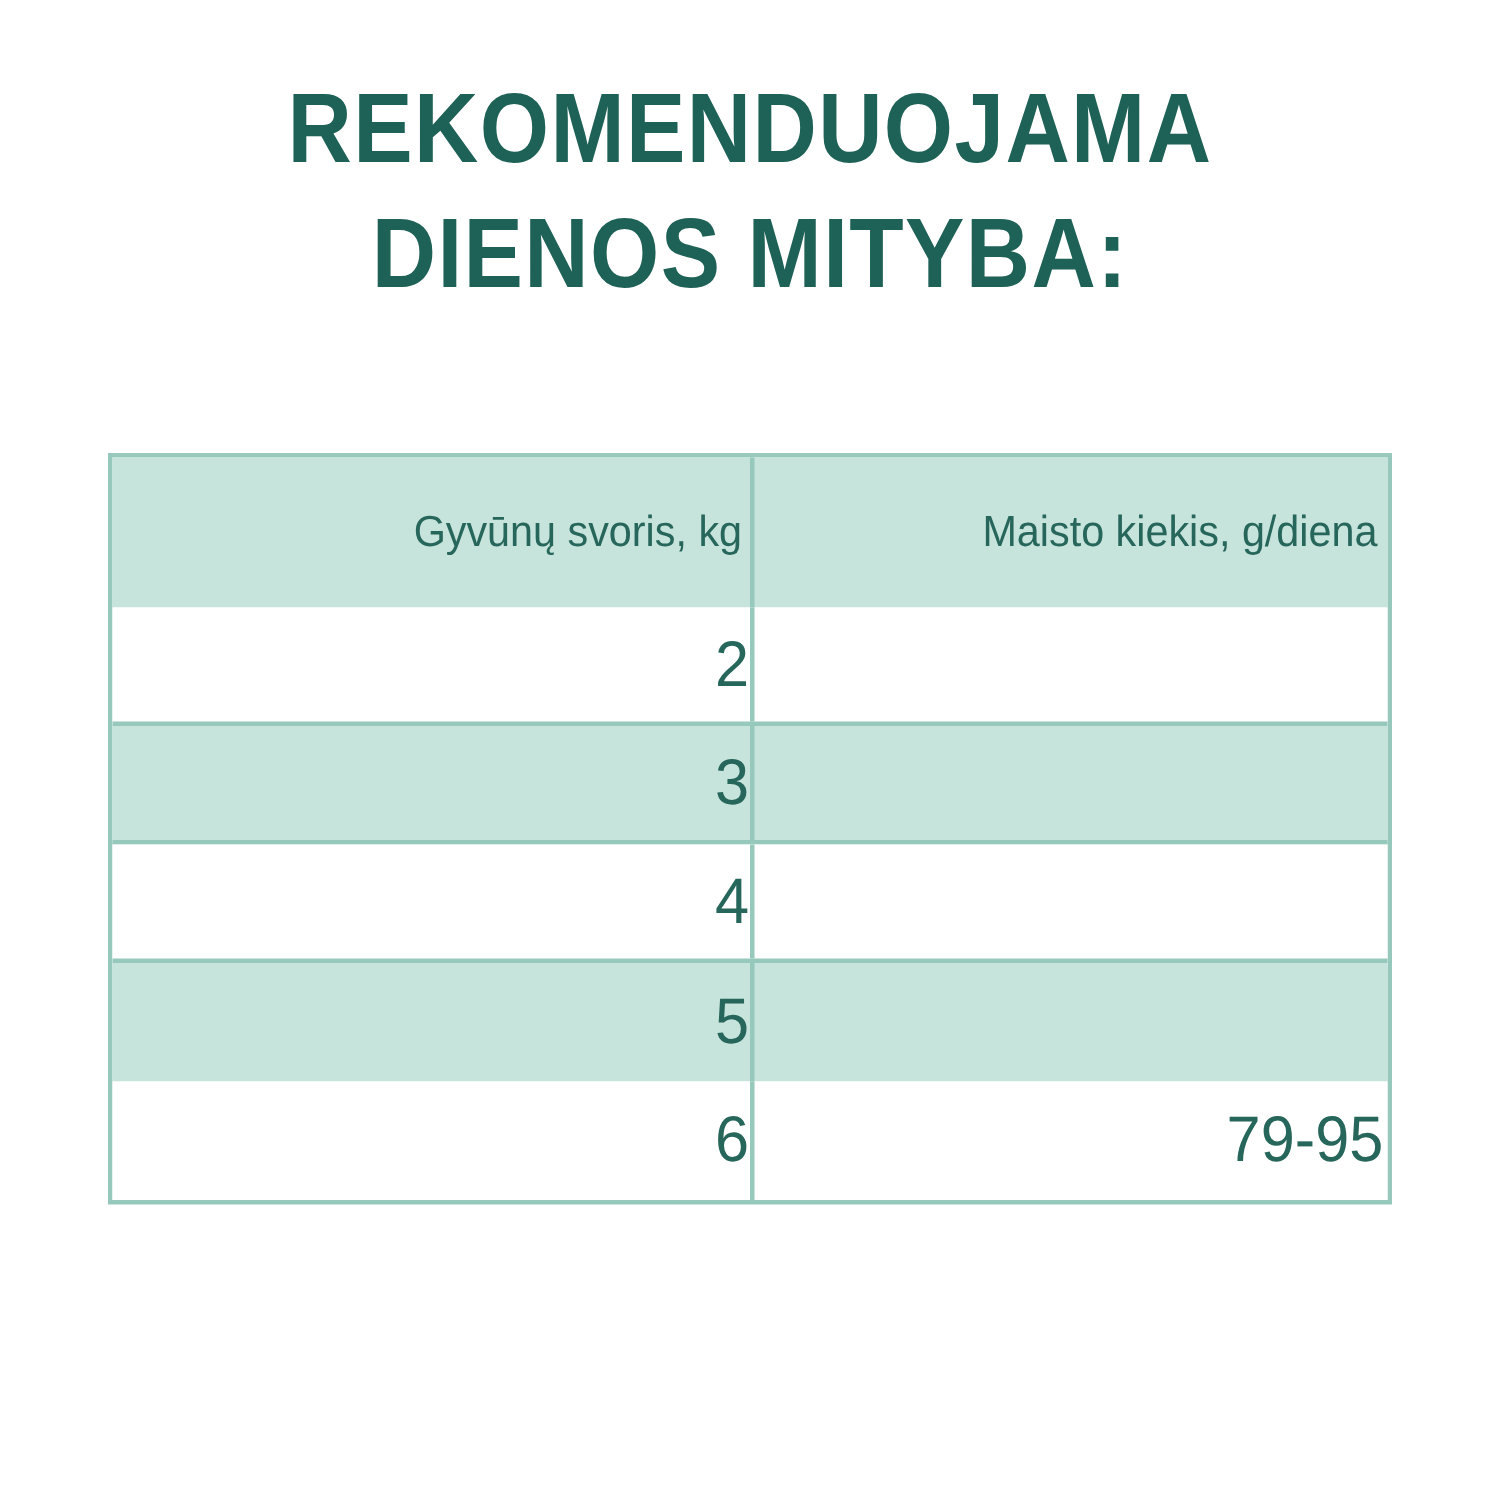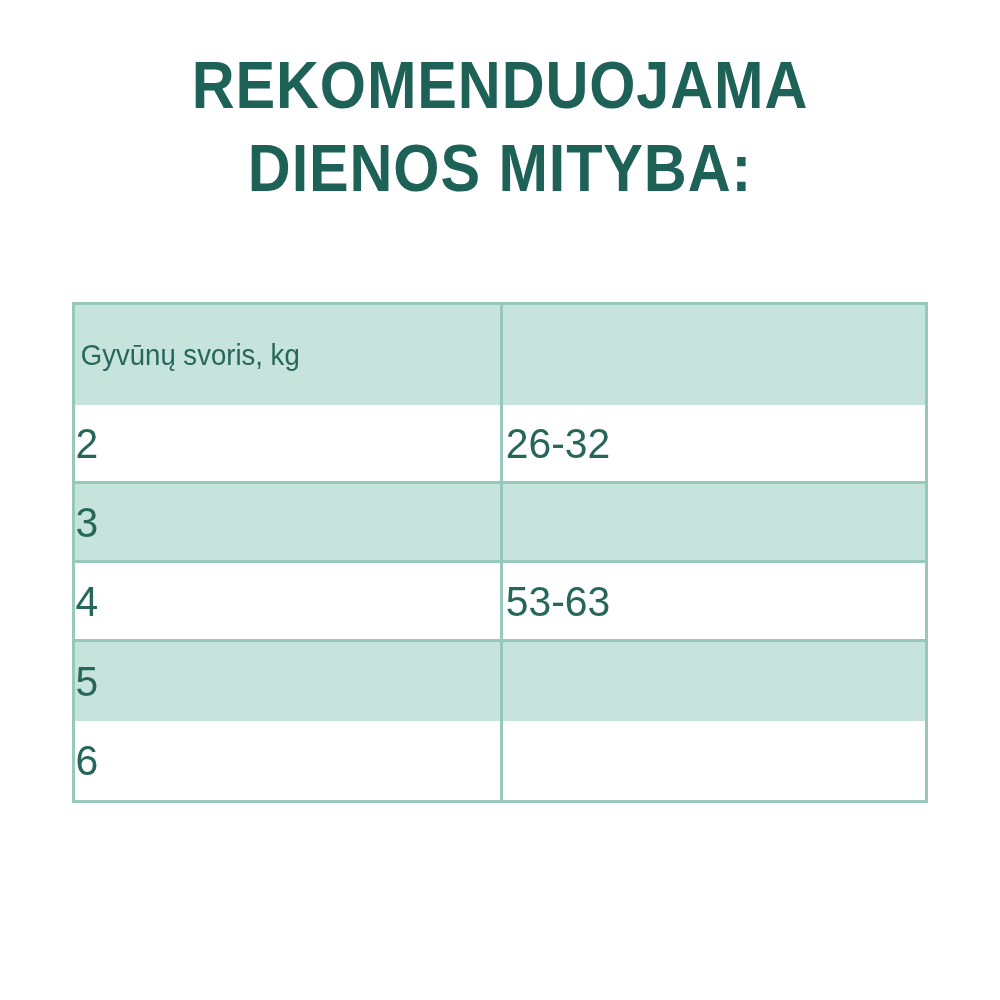--- a/index.html
+++ b/index.html
@@ -59,21 +59,21 @@
   .row.stripe {
     background: #c6e3dc;
   }
   .row.sep {
     border-bottom: 3px solid #96c9bc;
   }
   .cell {
     box-sizing: border-box;
     display: flex;
     align-items: center;
-    justify-content: flex-start;
+    justify-content: flex-end;
     color: #27665a;
   }
   .cell.c1 {
     width: 428px;
     border-right: 3px solid #96c9bc;
   }
   .cell.c2 {
     flex: 1;
   }
   .cell .txt {
@@ -100,52 +100,52 @@
     <span class="title-line">REKOMENDUOJAMA</span>
     <span class="title-line">DIENOS MITYBA:</span>
   </h1>
 
   <div class="feed-table">
 
     <div class="row header-row">
       <div class="cell c1">
         <span class="txt">Gyvūnų svoris, kg</span>
       </div>
+      <div class="cell c2">
+        <span class="txt">Maisto kiekis, g/diena</span>
+      </div>
     </div>
 
     <div class="row data-row sep">
       <div class="cell c1">
         <span class="txt">2</span>
-      </div>
-      <div class="cell c2">
-        <span class="txt">26-32</span>
       </div>
     </div>
 
     <div class="row data-row stripe sep">
       <div class="cell c1">
         <span class="txt">3</span>
       </div>
     </div>
 
     <div class="row data-row sep">
       <div class="cell c1">
         <span class="txt">4</span>
       </div>
-      <div class="cell c2">
-        <span class="txt">53-63</span>
-      </div>
     </div>
 
     <div class="row data-row stripe">
       <div class="cell c1">
         <span class="txt">5</span>
       </div>
     </div>
 
     <div class="row data-row">
       <div class="cell c1">
         <span class="txt">6</span>
       </div>
+      <div class="cell c2">
+        <span class="txt">79-95</span>
+      </div>
     </div>
 
   </div>
 </div>
 
 </body></html>

